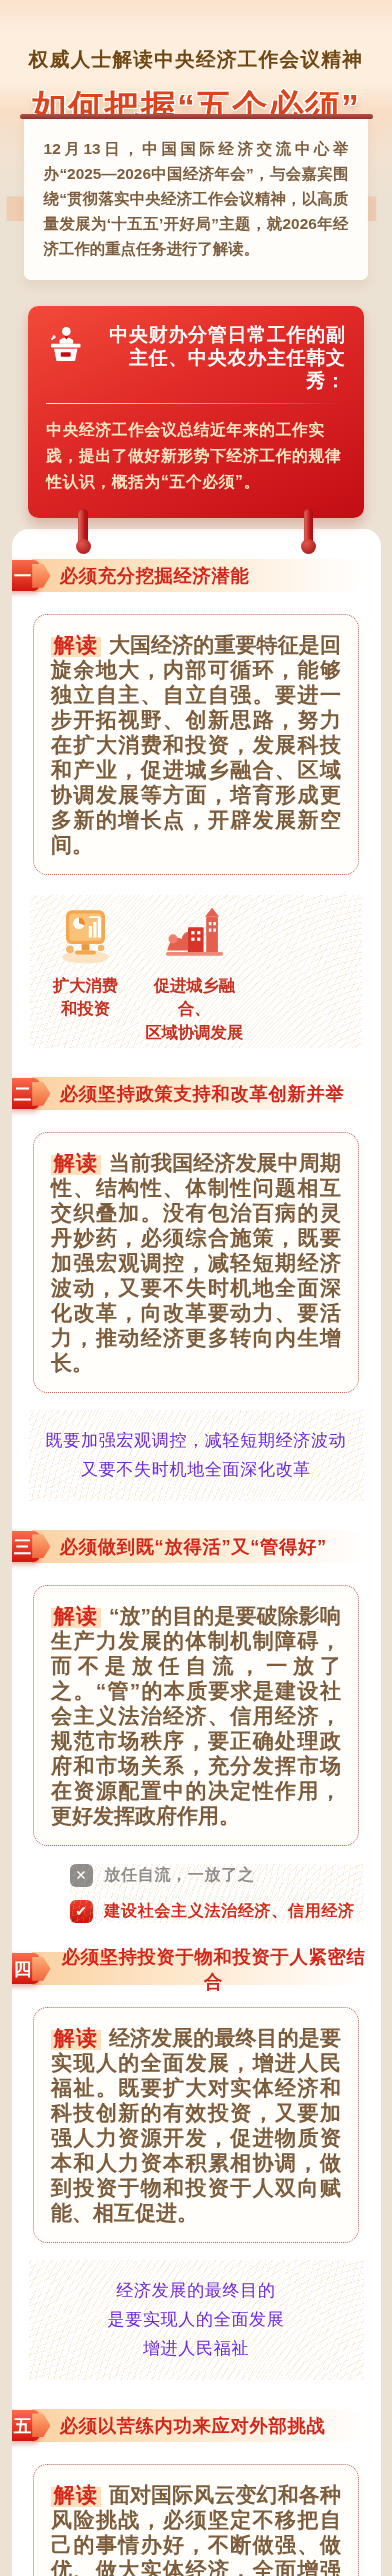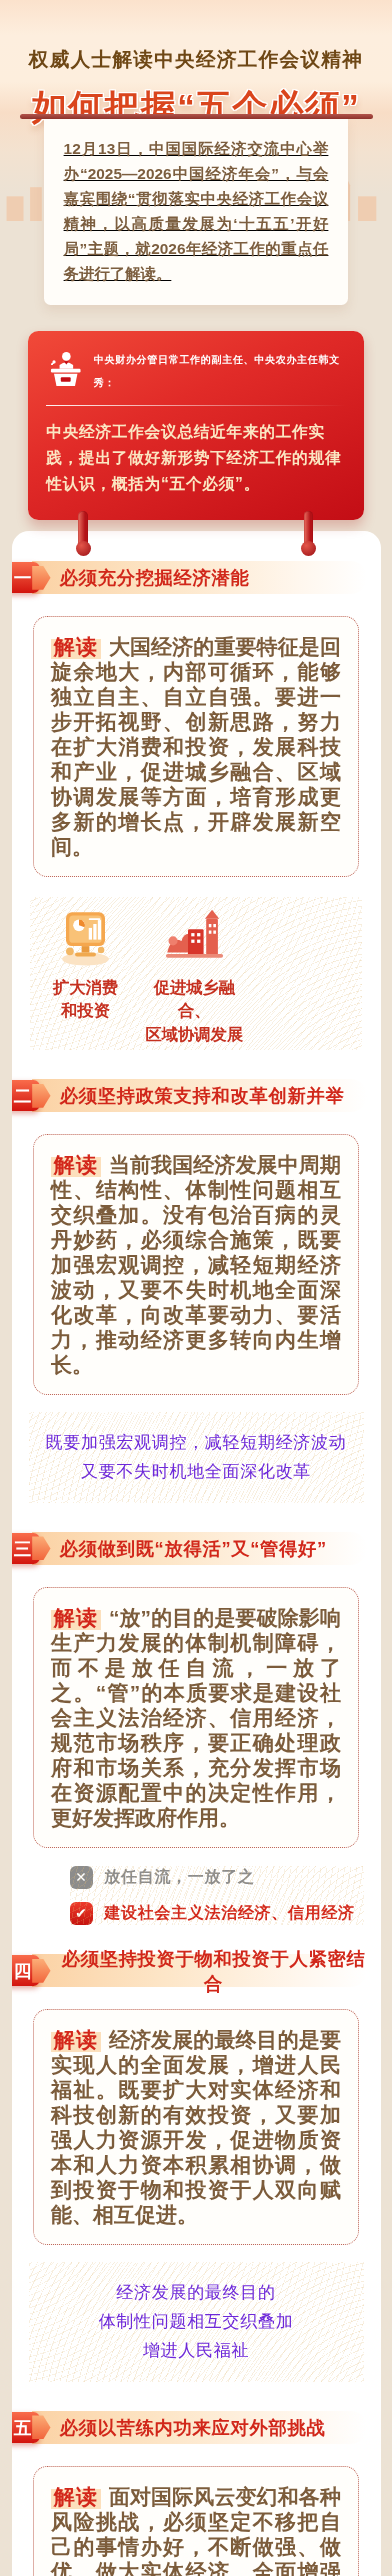--- a/index.html
+++ b/index.html
@@ -16,32 +16,32 @@
   .kicker{ text-align:center; font-size:19.6px; font-weight:800; color:#6e4715; letter-spacing:1.3px; position:relative; z-index:2;}
   .big-title{ margin-top:13px; text-align:center; font-size:35px; line-height:41px; font-weight:900; letter-spacing:1.3px;
     color:#da451d; position:relative; z-index:2;
     text-shadow:-1.3px 0 0 #fff,1.3px 0 0 #fff,0 -1.3px 0 #fff,0 1.3px 0 #fff,-1.3px -1.3px 0 #fff,1.3px 1.3px 0 #fff,-1.3px 1.3px 0 #fff,1.3px -1.3px 0 #fff,0 4.6px 5.9px rgba(206,132,92,.45);
   }
   .skyline{ position:absolute; left:0; top:156px; width:100%; height:65px; z-index:0; opacity:.55; }
 
   
   .rod{ width:353px; height:4.6px; margin:54px auto 0; border-radius:2.6px;
     background:linear-gradient(180deg,#b2544b,#8d322b); position:relative; z-index:3;}
-  .intro-card{ width:304px; margin:-1.3px auto 0; background:#fffdf9; border-radius:0 0 6.5px 6.5px;
-    box-shadow:0 5.2px 10.5px rgba(176,120,88,.14); padding:18.3px 19.6px 19.6px; position:relative; z-index:2;text-decoration:underline;}
+  .intro-card{ width:344px; margin:-1.3px auto 0; background:#fffdf9; border-radius:0 0 6.5px 6.5px;
+    box-shadow:0 5.2px 10.5px rgba(176,120,88,.14); padding:18.3px 19.6px 19.6px; position:relative; z-index:2;}
   .intro-card p{ font-size:15.4px; line-height:25px; color:#7c5e3f; font-weight:600; text-align:justify;}
 
   
   .speaker-card{ width:336px; margin:26px auto 0; border-radius:10.5px; position:relative; z-index:2;
     background:linear-gradient(155deg,#f14a39 0%,#e12b28 40%,#c30d15 100%);
     box-shadow:0 6.5px 11.8px rgba(170,40,30,.25);
     padding:17px 18.3px 23.5px;}
   .speaker-head{ display:flex; align-items:flex-start; }
   .podium{ width:37px; height:37px; flex:0 0 37px; margin-right:10.5px; margin-top:1.3px;}
-  .speaker-name{ color:#ffffff; font-size:10px; line-height:23px; font-weight:800; letter-spacing:0.7px;}
+  .speaker-name{ color:#ffffff; font-size:19px; line-height:23px; font-weight:800; letter-spacing:0.7px;text-align:right;}
   .speaker-divider{ height:1.3px; margin:10.5px 0 0; background:linear-gradient(90deg,rgba(255,255,255,.95),rgba(255,255,255,0));}
   .speaker-quote{ margin-top:13px; color:#fbe7c3; font-size:15.7px; line-height:26px; font-weight:700; letter-spacing:0.7px;}
   .hook{ position:absolute; bottom:-30px; width:9.8px; height:39px; border-radius:5.2px; z-index:3;
     background:linear-gradient(90deg,#ec7263,#b31217 70%); box-shadow:inset 0 0 0 0.7px rgba(140,10,14,.4);}
   .hook::after{ content:""; position:absolute; bottom:-5.9px; left:-2.6px; width:15px; height:15px; border-radius:50%;
     background:radial-gradient(circle at 35% 30%,#e4564a,#9a0e13);}
   .hook-l{ left:15%; } .hook-r{ left:82%; }
 
   
   .main-card{ width:369px; margin:10.5px auto 0; background:#ffffff; border-radius:17px; position:relative;
@@ -274,21 +274,21 @@
         </div>
       <div class="sec-band">
         <h2 class="sec-title">必须坚持投资于物和投资于人紧密结合</h2>
       </div>
     </div>
     <div class="jiedu-card">
       <p><span class="jiedu-label">解读</span><span>经济发展的最终目的是要实现人的全面发展，增进人民福祉。既要扩大对实体经济和科技创新的有效投资，又要加强人力资源开发，促进物质资本和人力资本积累相协调，做到投资于物和投资于人双向赋能、相互促进。</span></p>
     </div>
     <div class="quote waves">
       <div class="qline">经济发展的最终目的</div>
-      <div class="qline">体制性问题相互交织叠加</div>
+      <div class="qline">是要实现人的全面发展</div>
       <div class="qline">增进人民福祉</div>
     </div>
 
     <div class="sec-head">
       <div class="sec-num">
           <span>五</span>
         </div>
       <div class="sec-band">
         <h2 class="sec-title">必须以苦练内功来应对外部挑战</h2>
       </div>

